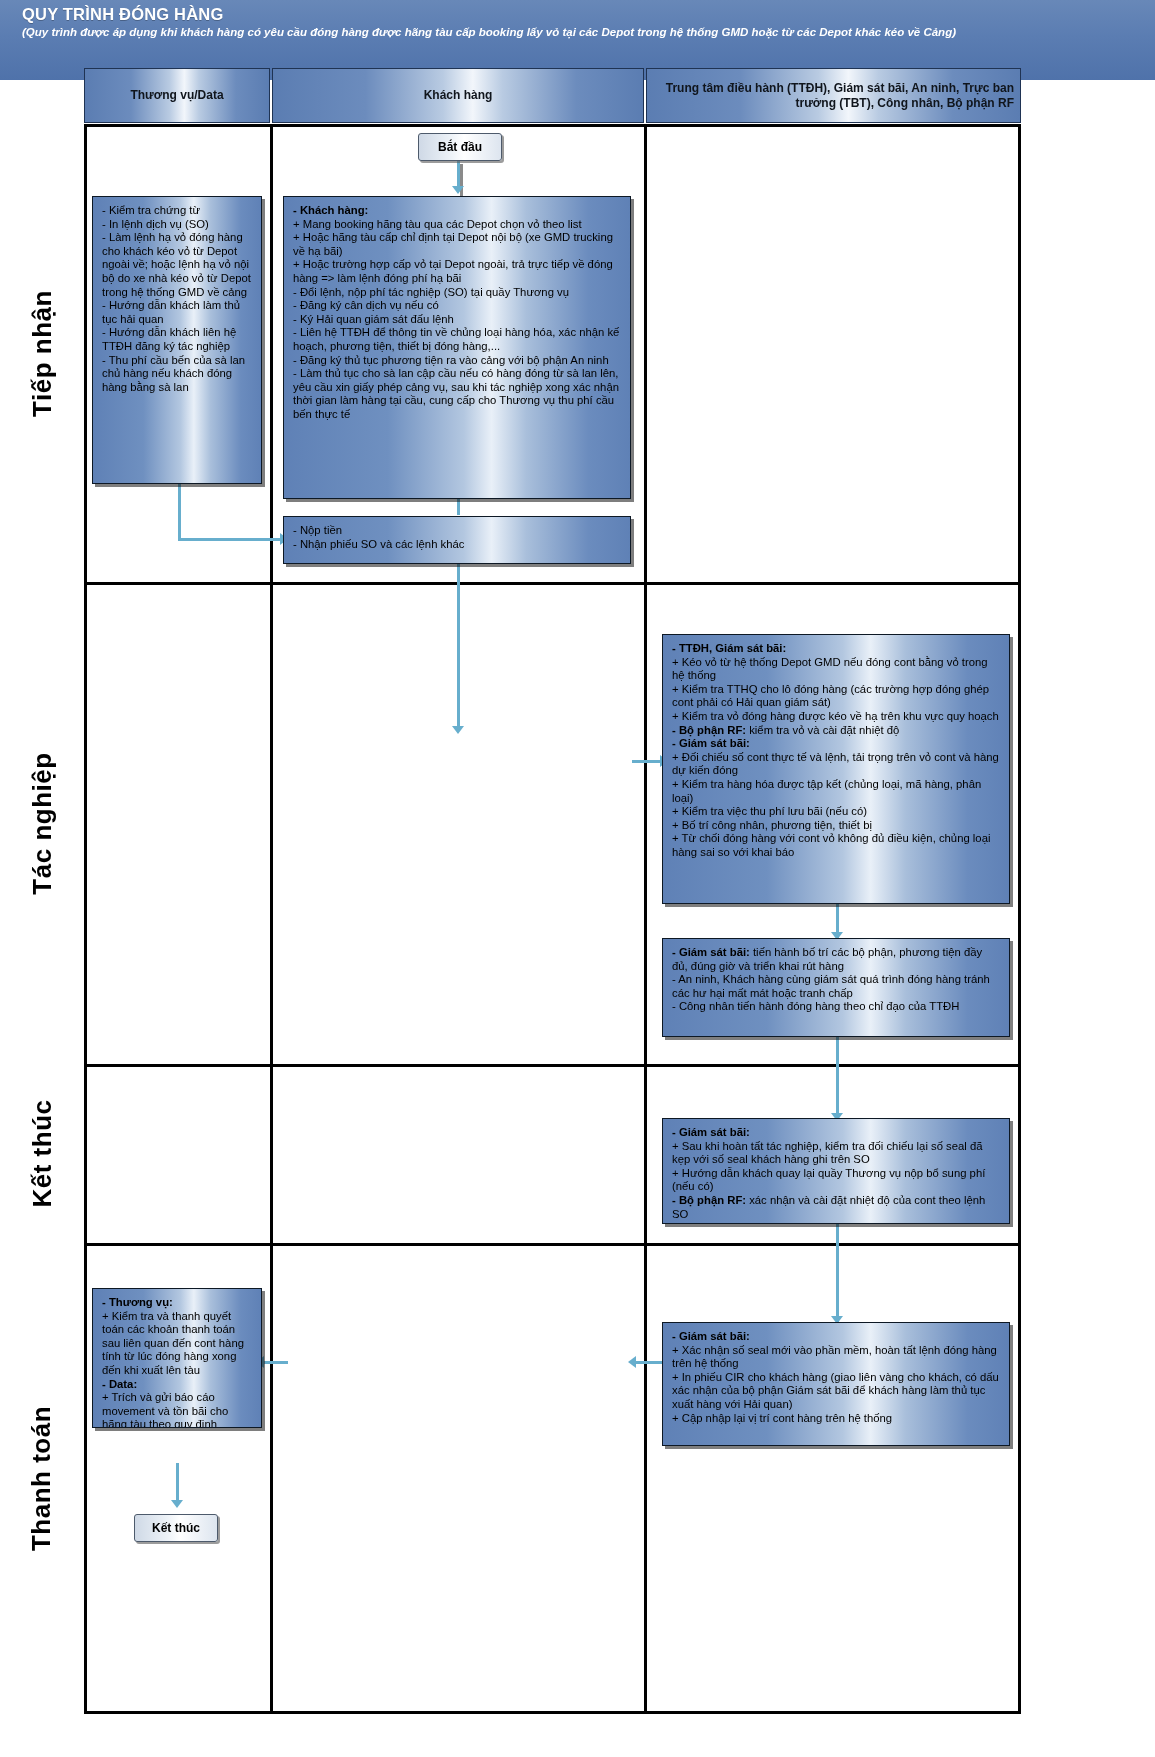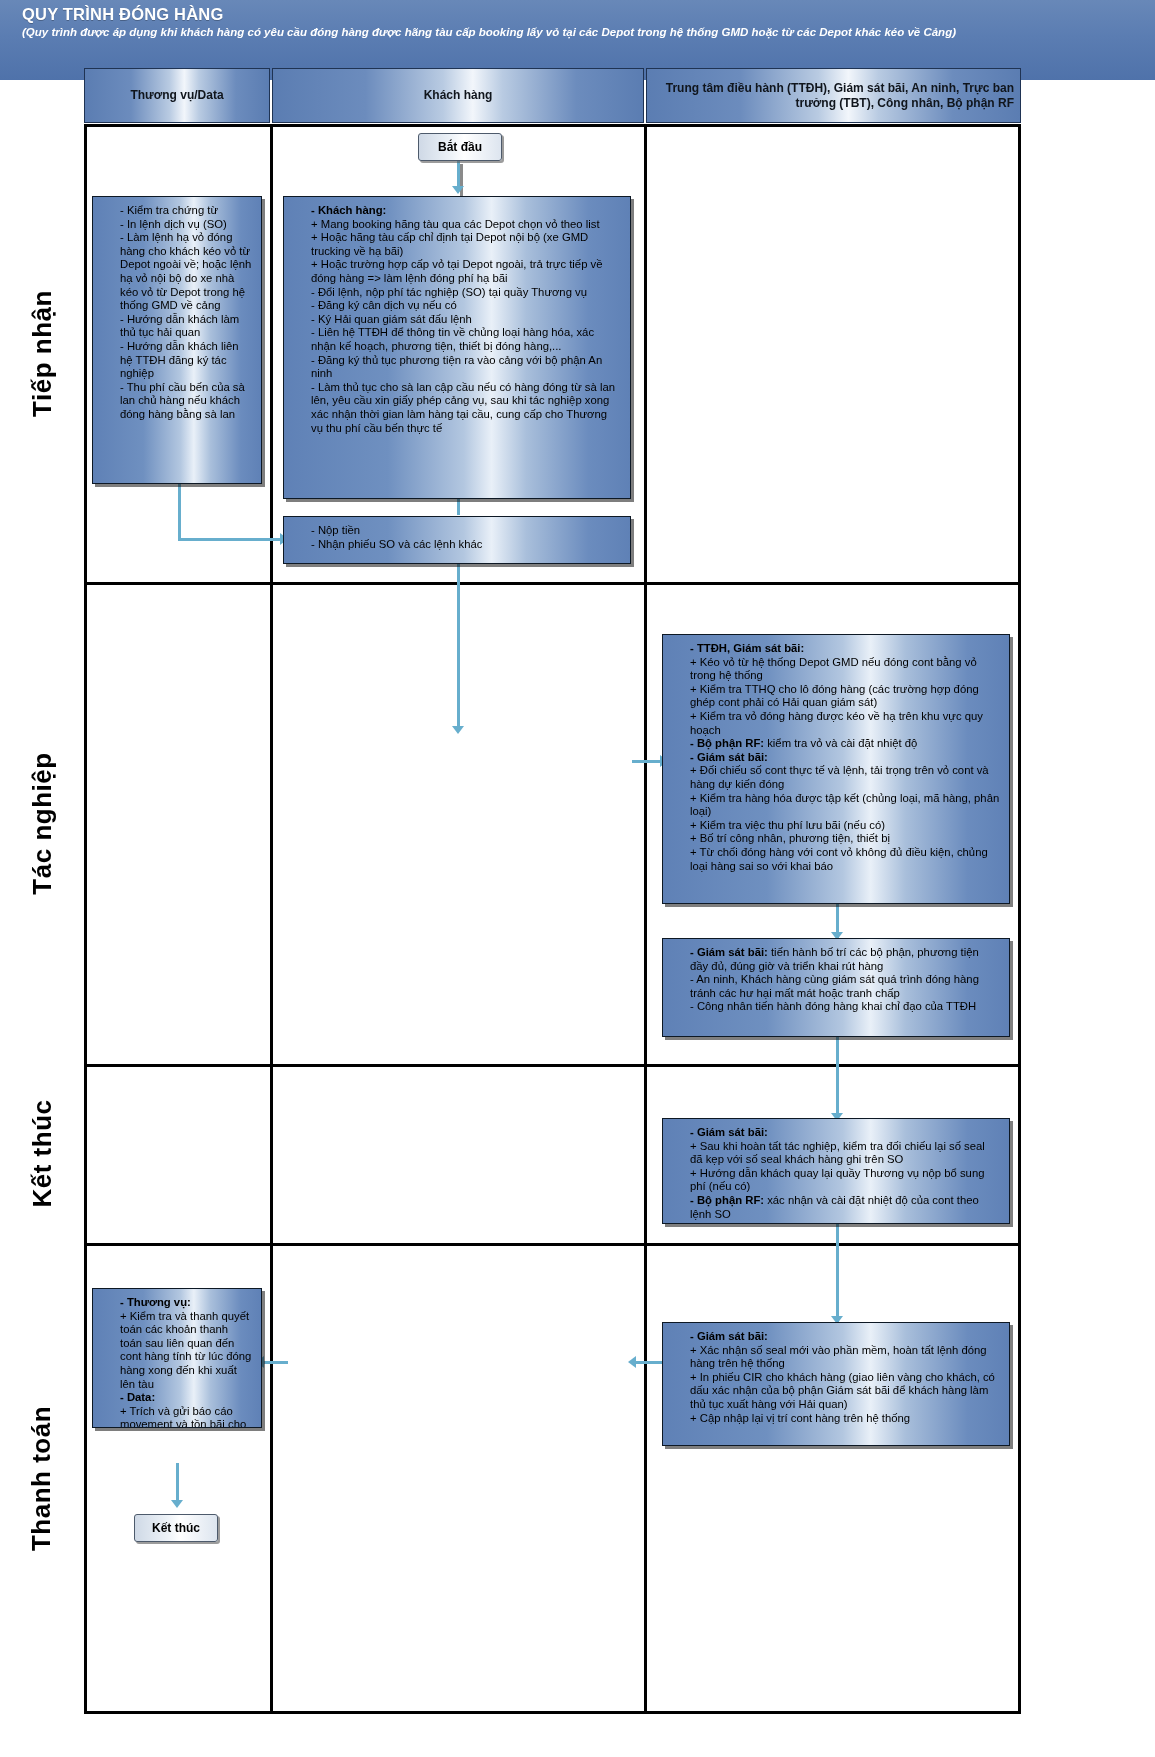--- a/index.html
+++ b/index.html
@@ -118,21 +118,21 @@
   
   .node {
     position: absolute;
     background: linear-gradient(to right,
        #5f81b6 0%, #6f90c0 30%, #b3c7e0 52%, #e9f0f8 60%, #a9bfdb 70%, #6b8cbe 88%, #5f81b6 100%);
     border: 1px solid #0d1824;
     box-shadow: 3px 3px 0 rgba(20,20,20,.55);
     color: #000;
     font-size: 11.3px;
     line-height: 13.6px;
-    padding: 7px 9px 6px 27px;
+    padding: 7px 9px 6px 9px;
     overflow: hidden;
   }
   .node b { font-weight: bold; }
   .node .ln { display: block; white-space: pre-wrap; }
 
   
   .terminator {
     position: absolute;
     background: linear-gradient(to right, #cfd9e6 0%, #eef3f8 40%, #ffffff 55%, #dde5ef 100%);
     border: 1px solid #4d5a6b;
@@ -285,21 +285,21 @@
       <span class="ln">+ Đối chiếu số cont thực tế và lệnh, tải trọng trên vỏ cont và hàng dự kiến đóng</span>
       <span class="ln">+ Kiểm tra hàng hóa được tập kết (chủng loại, mã hàng, phân loại)</span>
       <span class="ln">+ Kiểm tra việc thu phí lưu bãi (nếu có)</span>
       <span class="ln">+ Bố trí công nhân, phương tiện, thiết bị</span>
       <span class="ln">+ Từ chối đóng hàng với cont vỏ không đủ điều kiện, chủng loại hàng sai so với khai báo</span>
     </div>
 
   <div class="node" id="node-ttdh-donghang" style="left:662px; top:938px; width:348px; height:99px;">
       <span class="ln"><b>- Giám sát bãi:</b> tiến hành bố trí các bộ phận, phương tiện đầy đủ, đúng giờ và triển khai rút hàng</span>
       <span class="ln">- An ninh, Khách hàng cùng giám sát quá trình đóng hàng tránh các hư hại mất mát hoặc tranh chấp</span>
-      <span class="ln">- Công nhân tiến hành đóng hàng khai chỉ đạo của TTĐH</span>
+      <span class="ln">- Công nhân tiến hành đóng hàng theo chỉ đạo của TTĐH</span>
     </div>
 
   <div class="node" id="node-ttdh-ketthuc" style="left:662px; top:1118px; width:348px; height:106px;">
       <span class="ln"><b>- Giám sát bãi:</b></span>
       <span class="ln">+ Sau khi hoàn tất tác nghiệp, kiểm tra đối chiếu lại số seal đã kẹp với số seal khách hàng ghi trên SO</span>
       <span class="ln">+ Hướng dẫn khách quay lại quầy Thương vụ nộp bổ sung phí (nếu có)</span>
       <span class="ln"><b>- Bộ phận RF:</b> xác nhận và cài đặt nhiệt độ của cont theo lệnh SO</span>
     </div>
 
   <div class="node" id="node-tv-thanhtoan" style="left:92px; top:1288px; width:170px; height:140px;">

